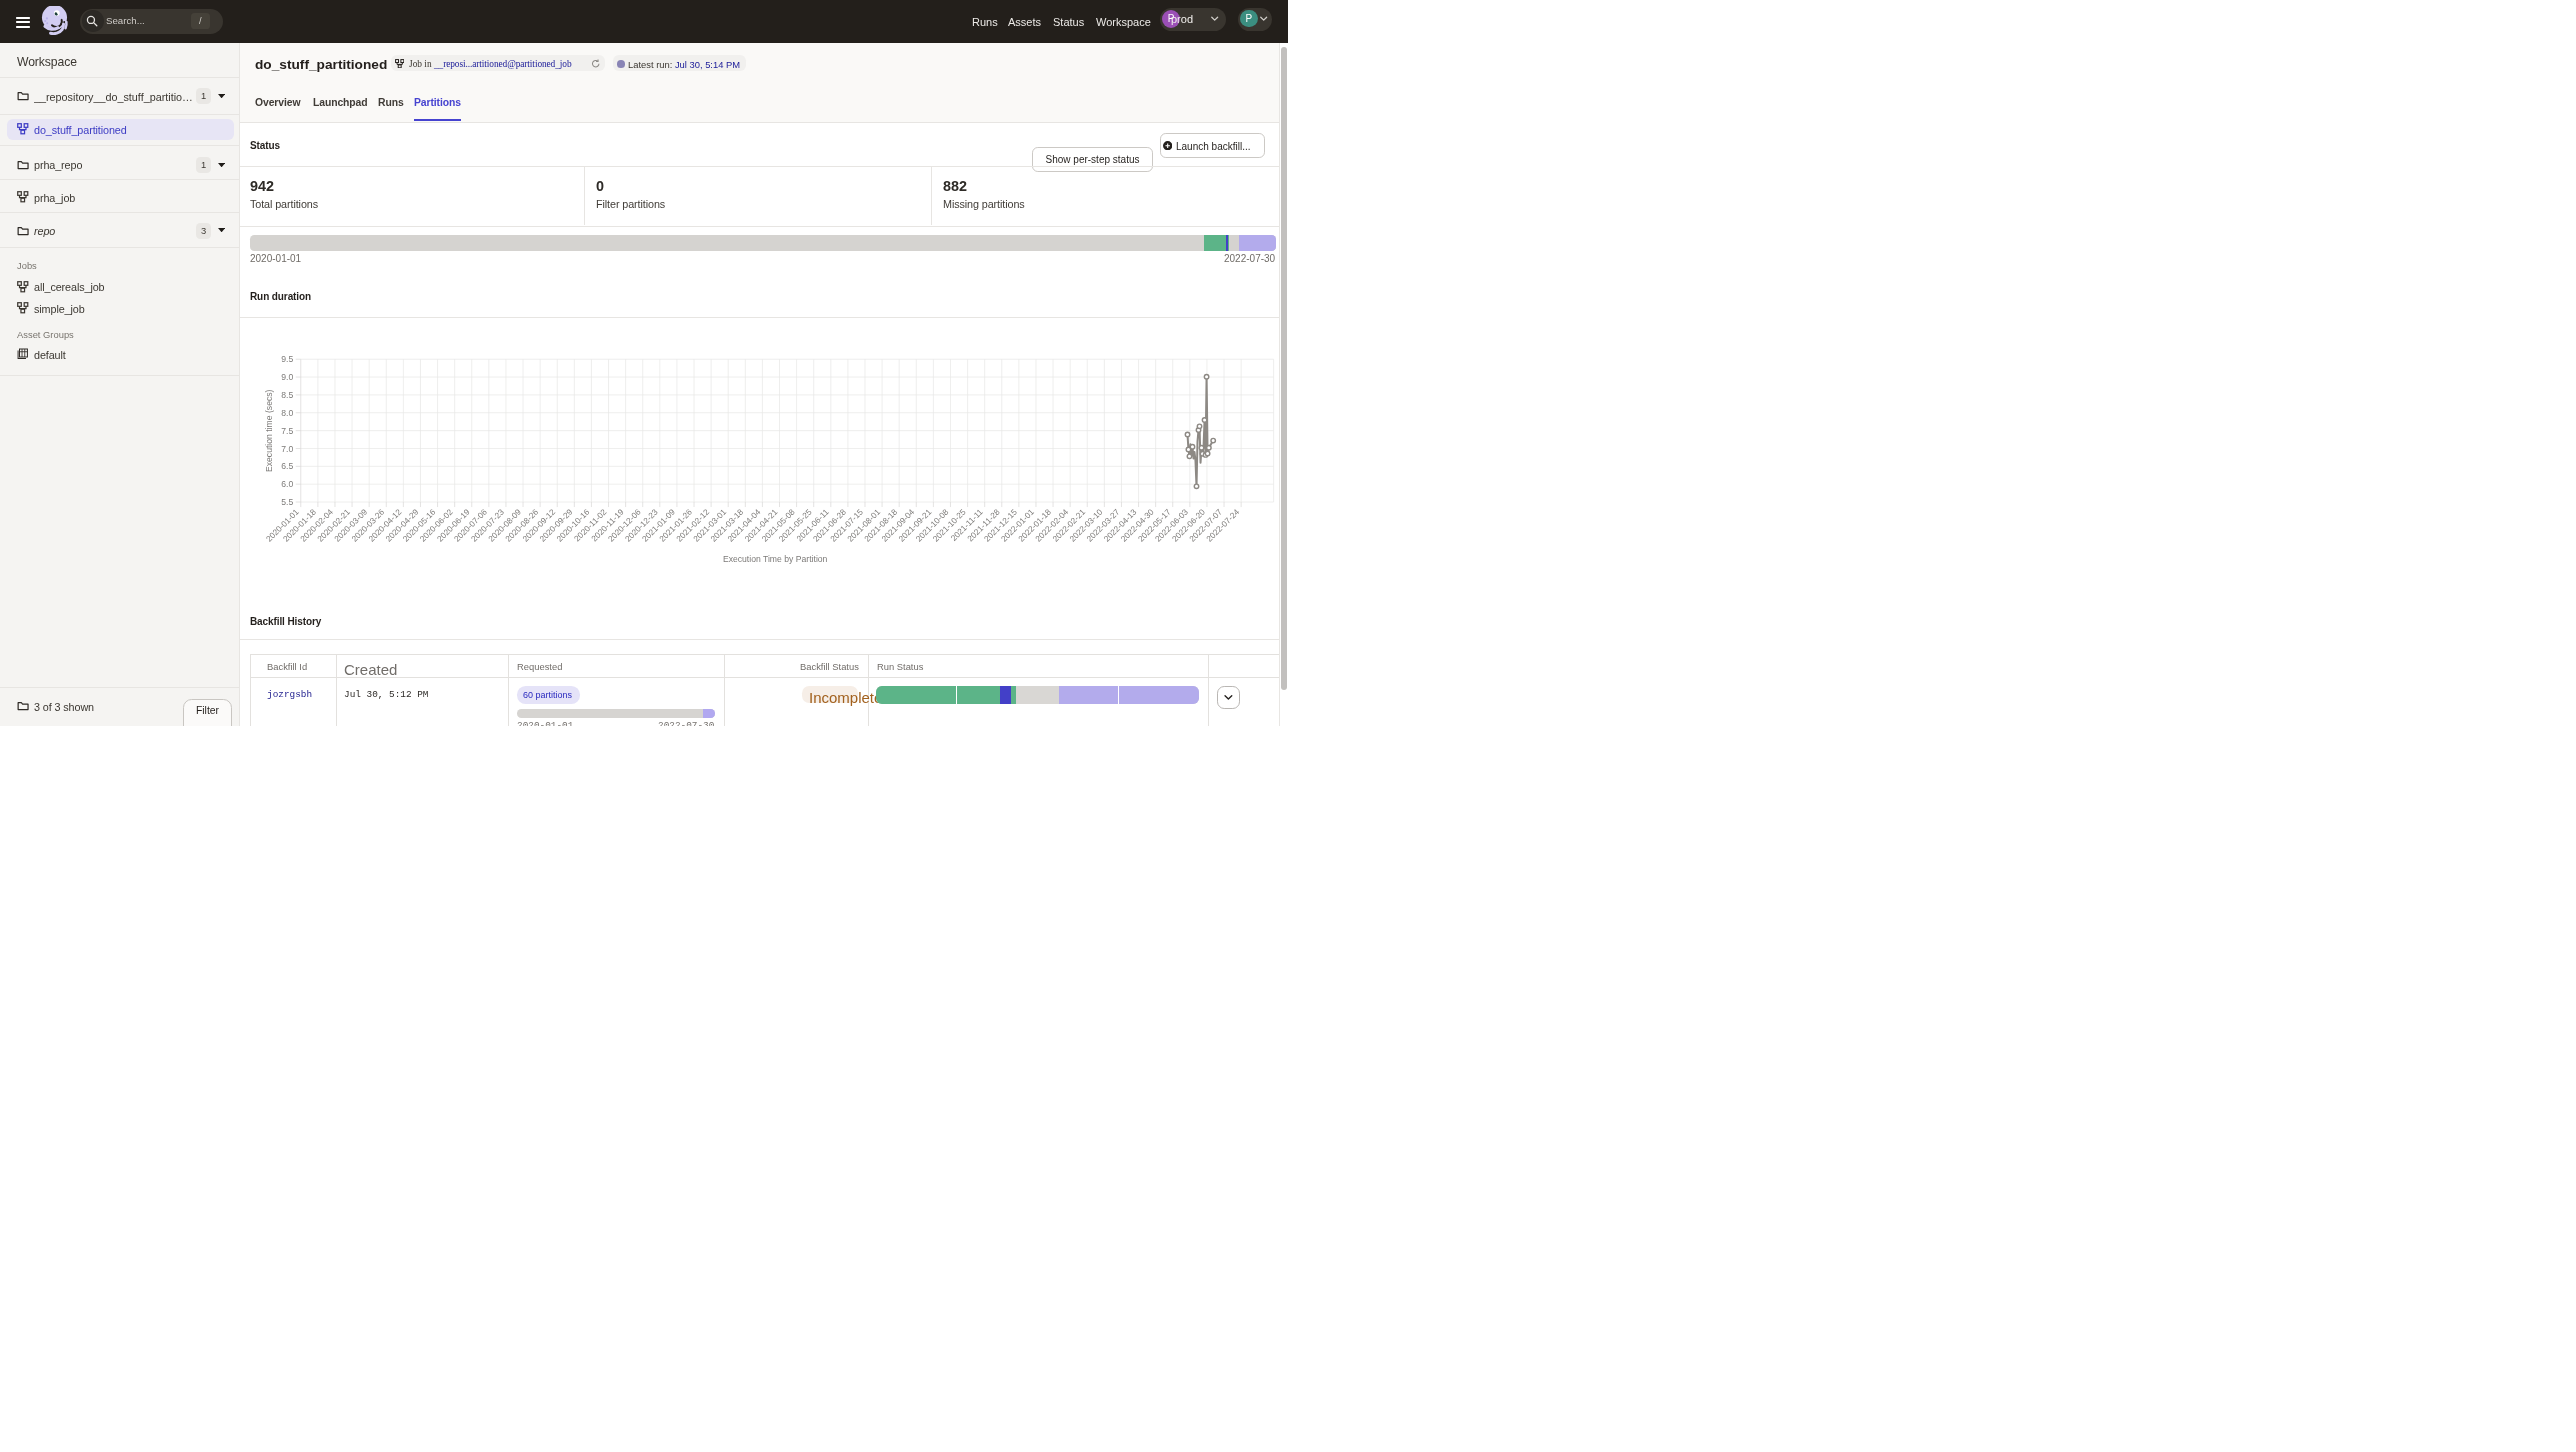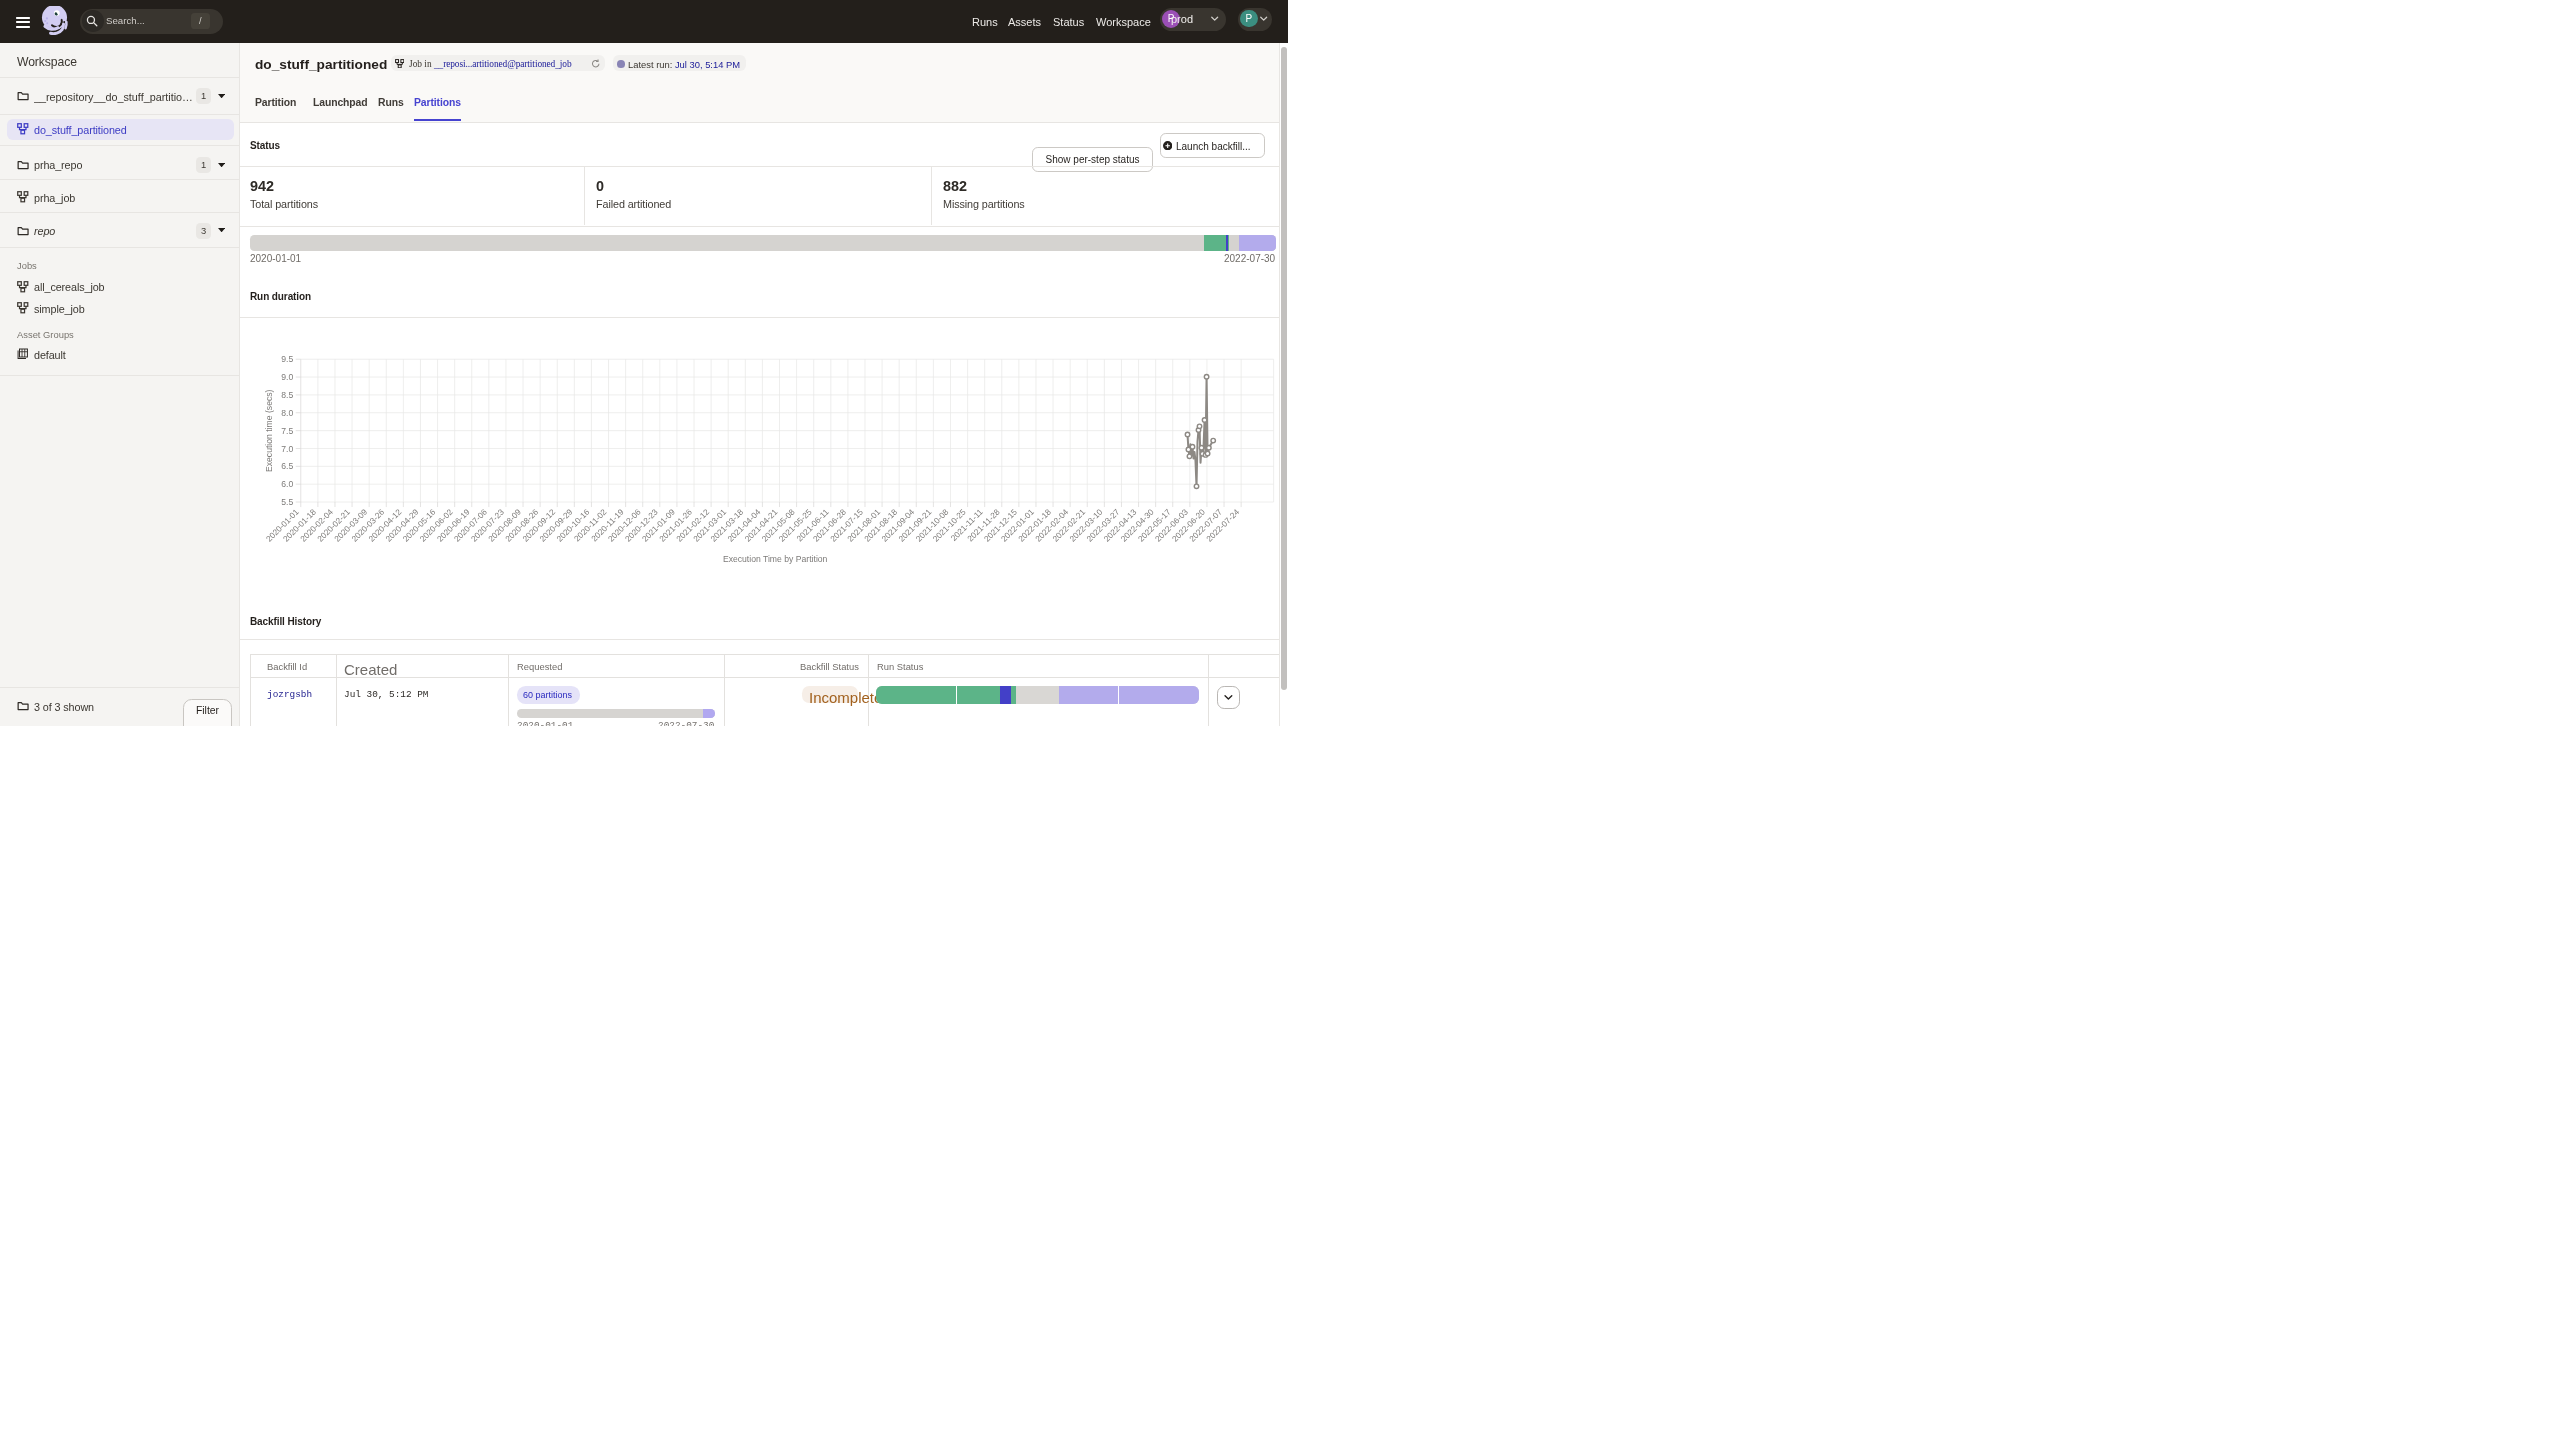--- a/index.html
+++ b/index.html
@@ -151,42 +151,42 @@
     </g>
   </svg>
 <div class="abs" style="left:409px;top:59px;font-size:9.4px;color:#3b3731;white-space:nowrap;font-family:Liberation Serif, serif;">Job in <span style="color:#21219b;letter-spacing:-0.1px;">__reposi...artitioned@partitioned_job</span></div>
 <svg style="position:absolute;left:591px;top:59px" width="9.4" height="9.4" viewBox="0 0 16 16">
     <path d="M13.5 8 a5.5 5.5 0 1 1 -1.6 -3.9" fill="none" stroke="#8d8a86" stroke-width="1.8"></path>
     <path d="M12 1 v3.4 h-3.4" fill="none" stroke="#8d8a86" stroke-width="1.8"></path>
   </svg>
 <div class="abs" style="left:613px;top:55px;width:133px;height:16px;background:#f1f0ee;border-radius:5.8px;"></div>
 <div class="abs" style="left:617px;top:60px;width:7.7px;height:7.7px;background:#8984b5;border-radius:50%;"></div>
 <div class="abs" style="left:628px;top:59px;font-size:9.4px;color:#3b3731;white-space:nowrap;">Latest run: <span style="color:#21219b;">Jul 30, 5:14 PM</span></div>
-<div class="tab" style="left:255px;top:97px;">Partition</div>
+<div class="tab" style="left:255px;top:97px;">Overview</div>
 <div class="tab" style="left:313px;top:97px;">Launchpad</div>
 <div class="tab" style="left:378px;top:97px;">Runs</div>
 <div class="tab" style="left:414px;top:97px;color:#4643d0;">Partitions</div>
 <div class="abs" style="left:414px;top:119px;width:47px;height:2.2px;background:#4643d0;"></div>
 <div class="hr" style="left:240px;top:122px;width:1048px;"></div>
 <div class="hdg" style="left:250px;top:140px;">Status</div>
 <div class="abs" style="left:1032px;top:133px;width:121px;height:25px;background:#fff;border:0.7px solid #ccc9c5;border-radius:5.8px;font-size:10px;color:#231f1c;text-align:center;line-height:24px;margin-top:14px;">Show per-step status</div>
 <div class="abs" style="left:1160px;top:133px;width:105px;height:25px;background:#fff;border:0.7px solid #ccc9c5;border-radius:5.8px;"></div>
 <svg style="position:absolute;left:1163px;top:141px" width="9.4" height="9.4" viewBox="0 0 16 16">
     <circle cx="8" cy="8" r="8" fill="#231f1c"></circle>
     <path d="M8 4.2 V11.8 M4.2 8 H11.8" stroke="#fff" stroke-width="1.8"></path>
   </svg>
 <div class="abs" style="left:1176px;top:141px;font-size:10px;color:#231f1c;">Launch backfill...</div>
 <div class="hr" style="left:240px;top:166px;width:1048px;"></div>
 <div class="hr" style="left:240px;top:226px;width:1048px;"></div>
 <div class="vr" style="left:584px;top:166px;height:59px;"></div>
 <div class="vr" style="left:931px;top:166px;height:59px;"></div>
 <div class="abs" style="left:250px;top:179px;font-size:14.4px;line-height:14.4px;font-weight:700;color:#2e2b27;">942</div>
 <div class="abs" style="left:250px;top:199px;font-size:10.8px;line-height:11.5px;letter-spacing:-0.1px;color:#403c37;">Total partitions</div>
 <div class="abs" style="left:596px;top:179px;font-size:14.4px;line-height:14.4px;font-weight:700;color:#2e2b27;">0</div>
-<div class="abs" style="left:596px;top:199px;font-size:10.8px;line-height:11.5px;letter-spacing:-0.1px;color:#403c37;">Failed artitioned</div>
+<div class="abs" style="left:596px;top:199px;font-size:10.8px;line-height:11.5px;letter-spacing:-0.1px;color:#403c37;">Filter partitions</div>
 <div class="abs" style="left:943px;top:179px;font-size:14.4px;line-height:14.4px;font-weight:700;color:#2e2b27;">882</div>
 <div class="abs" style="left:943px;top:199px;font-size:10.8px;line-height:11.5px;letter-spacing:-0.1px;color:#403c37;">Missing partitions</div>
 <div class="abs" style="left:250px;top:235px;width:1026px;height:16px;border-radius:4.3px;overflow:hidden;background:#d5d3d0;">
     <div style="position:absolute;left:954px;top:0;width:22px;height:100%;background:#5cb488;"></div>
     <div style="position:absolute;left:976px;top:0;width:1.8px;height:100%;background:#4340c8;"></div>
     <div style="position:absolute;left:978px;top:0;width:1.1px;height:100%;background:#5cb488;"></div>
     <div style="position:absolute;left:989px;top:0;width:37px;height:100%;background:#b3abec;"></div>
   </div>
 <div class="abs" style="left:250px;top:254px;font-size:10px;line-height:10px;color:#6f6b66;">2020-01-01</div>
 <div class="abs" style="left:1224px;top:254px;font-size:10px;line-height:10px;color:#6f6b66;">2022-07-30</div>

